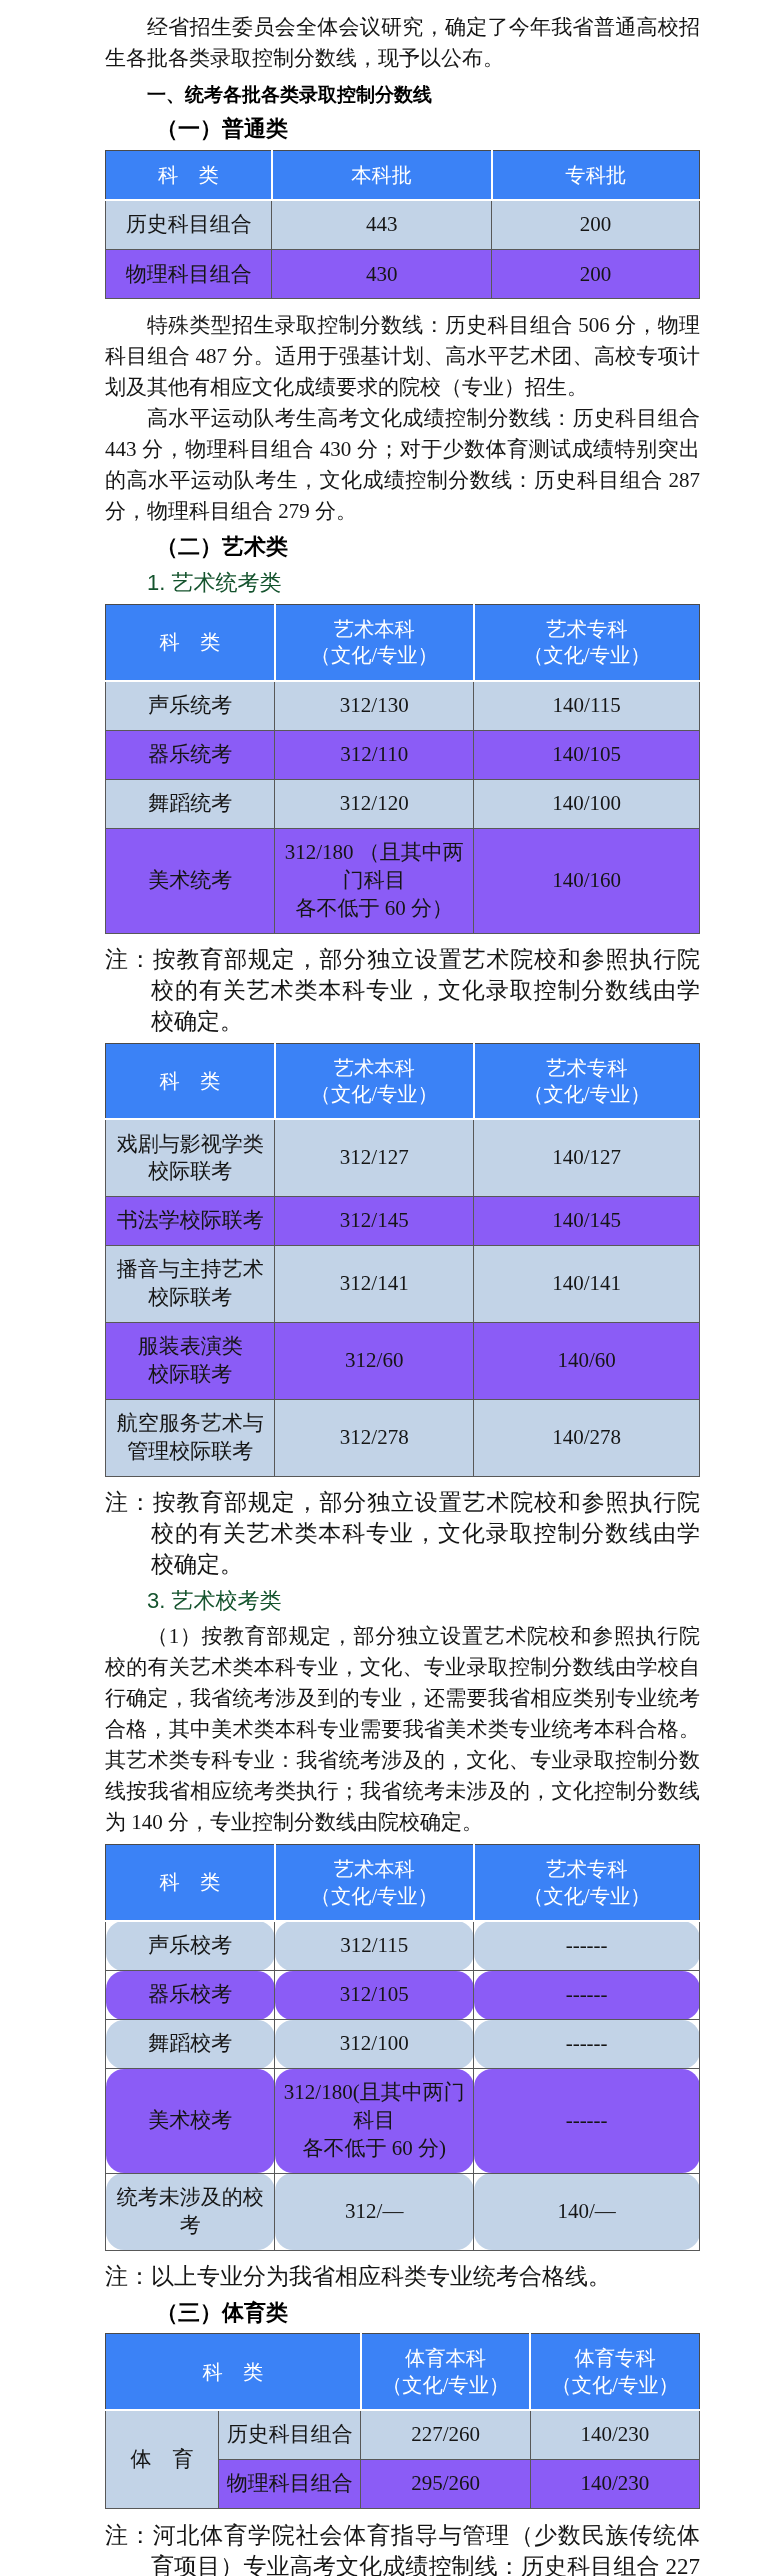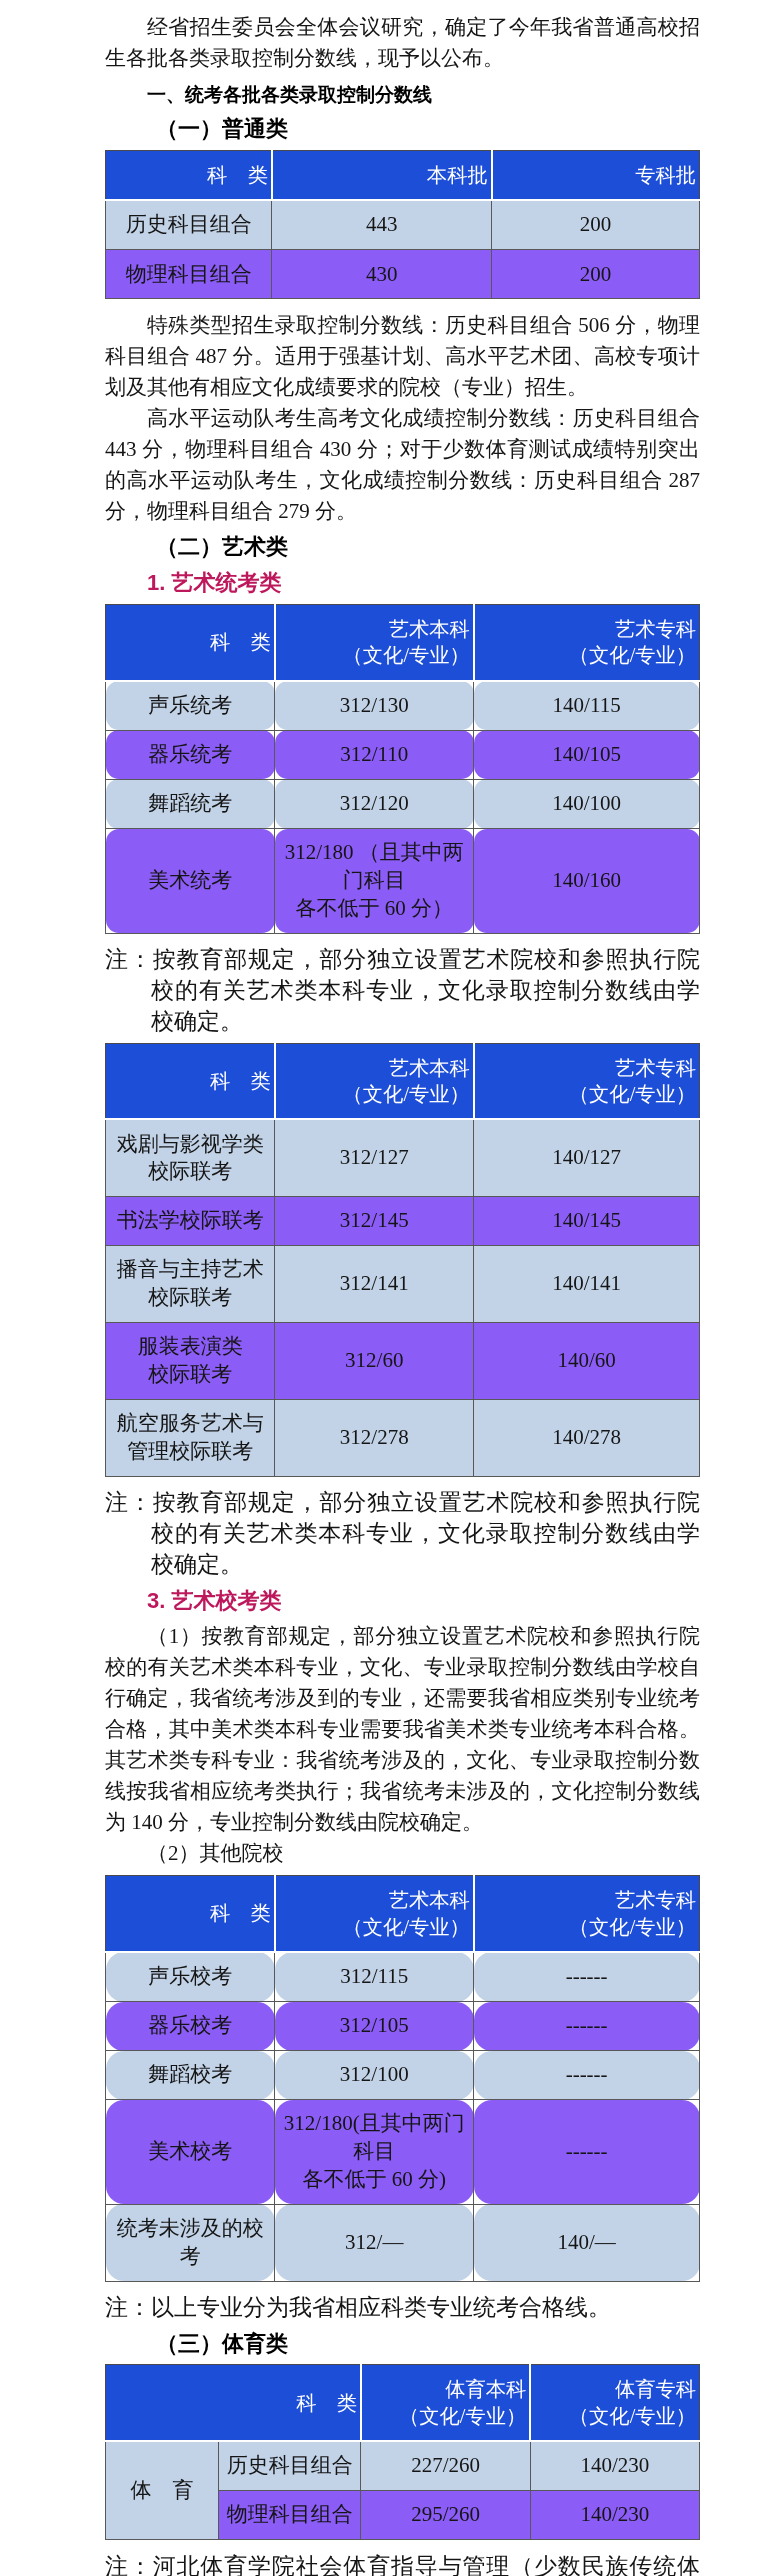--- a/index.html
+++ b/index.html
@@ -39,62 +39,61 @@
   }
   .h-sub {
     font-family: "Liberation Sans", "DejaVu Sans", sans-serif;
     font-weight: 700;
     font-size: 22px;
     color: #000;
     margin: 5.8px 0 5.8px 51px;
   }
   .h-num {
     font-family: "Liberation Sans", "DejaVu Sans", sans-serif;
-    font-weight: 700;
+    font-weight: 400;
     font-size: 22px;
-    color: #be185d;
+    color: #14532d;
     margin: 5.8px 0 5.8px 42px;
   }
 
   
   table.score {
     width: 100%;
     border-collapse: collapse;
     table-layout: fixed;
     text-align: center;
     margin: 5.8px 0 10.2px 0;
     border: 1.5px solid #4a4a4a;
     font-size: 21px;
   }
   table.score th {
-    background: #1d4ed8;
+    background: #3b82f6;
     color: #ffffff;
     font-weight: 400;
     border-left: 2.2px solid #ffffff;
     border-bottom: 2.2px solid #ffffff;
     border-top: none;
     white-space: pre-line;
     line-height: 1.3;
     padding: 11px 2.9px;
     font-size: 20.3px;
-    text-align: right;
   }
   table.score th:first-child { border-left: none; }
   table.score td {
     border: 0.7px solid #585858;
     white-space: pre-line;
     line-height: 1.32;
     padding: 10.2px 2.9px;
     background: #8b5cf6;
   }
   table.score tbody tr:nth-child(odd) td { background: #c2d3e7; }
   table.score td.group-cell { background: #c2d3e7 !important; }
 
   .t-general td { padding: 11px 2.9px; }
-  .t-art td     { padding: 9.4px 2.9px; border-radius: 13px; }
+  .t-art td     { padding: 9.4px 2.9px; }
   .t-joint td   { padding: 6.5px 2.9px; }
   .t-other td   { padding: 8.7px 2.9px; border-radius: 18px; }
   .t-sports td  { padding: 8.7px 2.9px; }
 </style>
 </head>
 <body>
 
 <div class="page">
 
   <p class="body">经省招生委员会全体会议研究，确定了今年我省普通高校招生各批各类录取控制分数线，现予以公布。</p>
@@ -225,21 +224,20 @@
           <td>140/278</td>
         </tr>
       </tbody>
     </table>
 
   <p class="note">注：按教育部规定，部分独立设置艺术院校和参照执行院校的有关艺术类本科专业，文化录取控制分数线由学校确定。</p>
 
   <div class="h-num">3. 艺术校考类</div>
 
   <p class="body">（1）按教育部规定，部分独立设置艺术院校和参照执行院校的有关艺术类本科专业，文化、专业录取控制分数线由学校自行确定，我省统考涉及到的专业，还需要我省相应类别专业统考合格，其中美术类本科专业需要我省美术类专业统考本科合格。其艺术类专科专业：我省统考涉及的，文化、专业录取控制分数线按我省相应统考类执行；我省统考未涉及的，文化控制分数线为 140 分，专业控制分数线由院校确定。</p>
-  <p class="body">（2）其他院校</p>
 
   <table class="score t-other">
     <colgroup>
         <col style="width:28.5%">
         <col style="width:33.5%">
         <col style="width:38%">
       </colgroup>
   <thead>
         <tr>
           <th>科　类</th>

